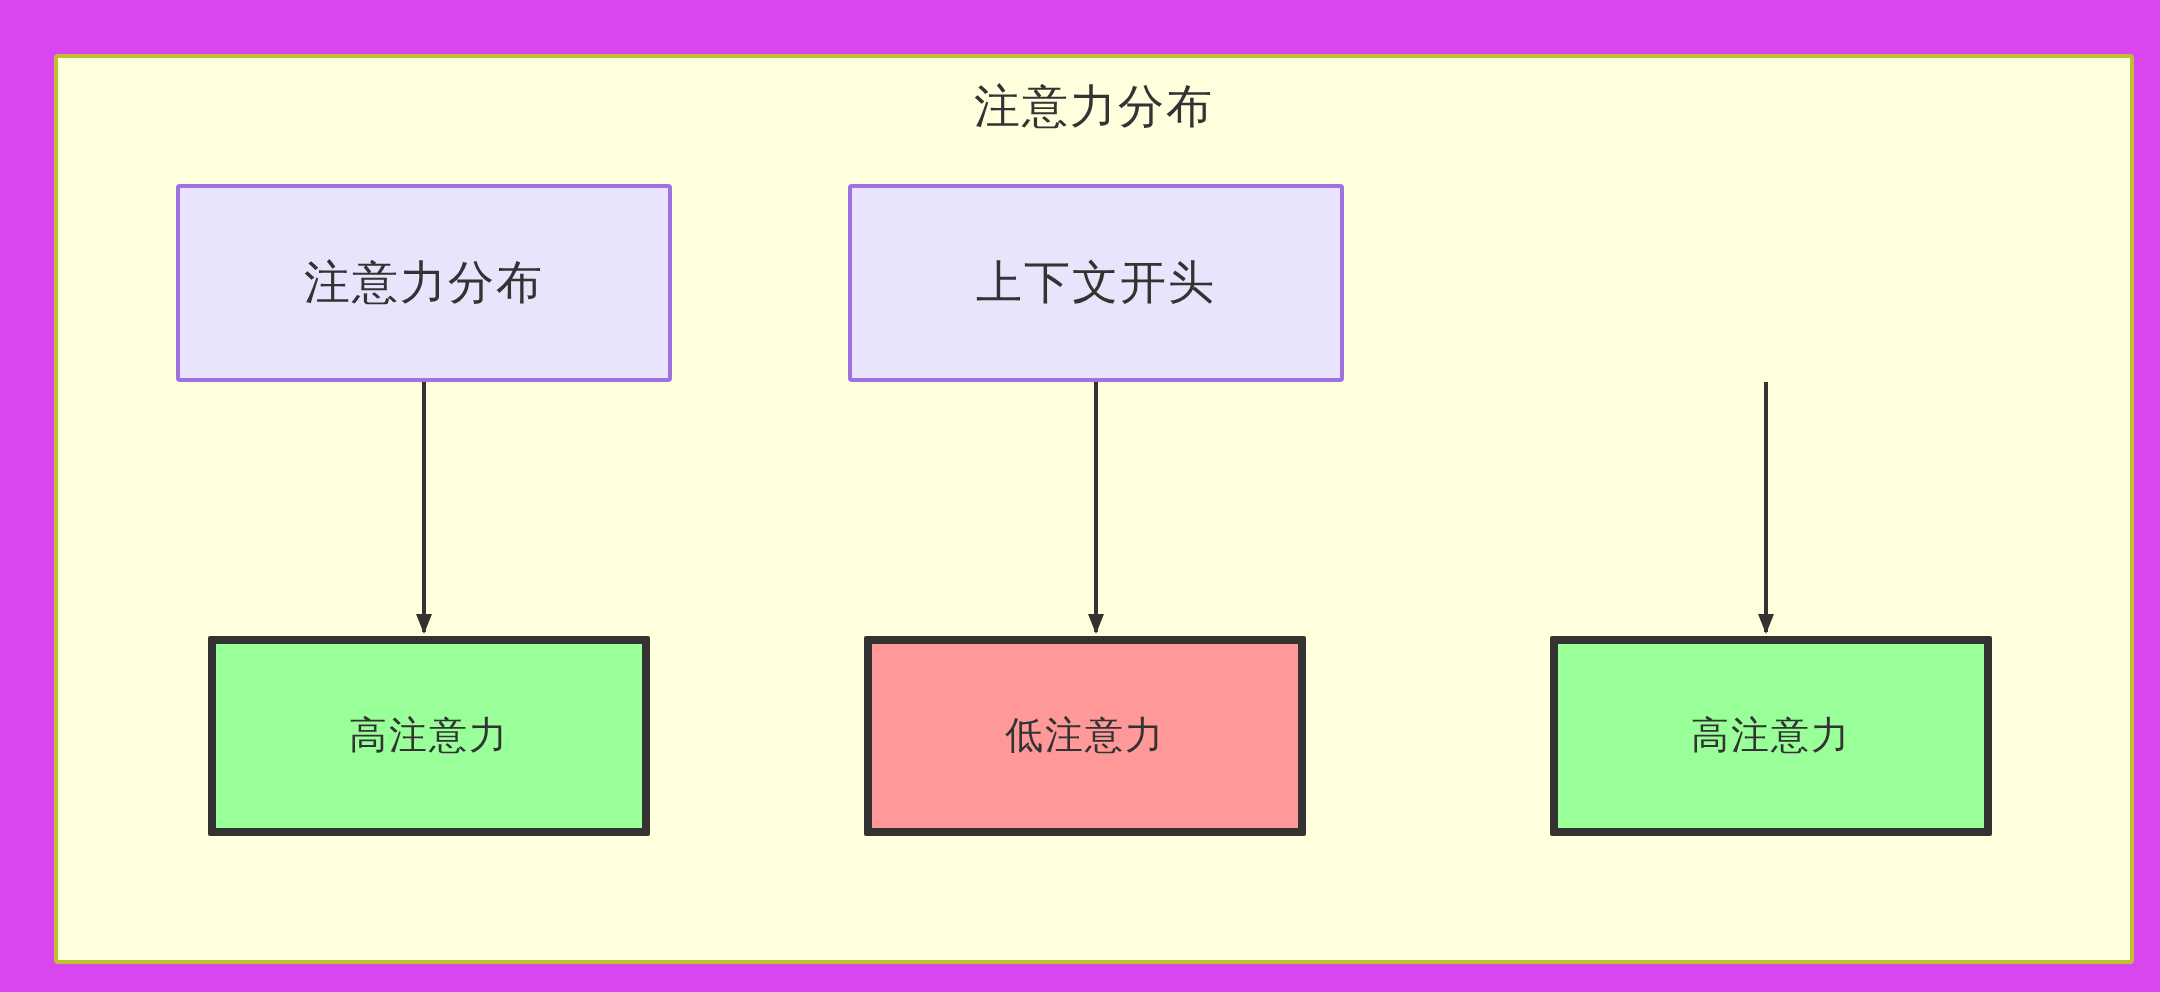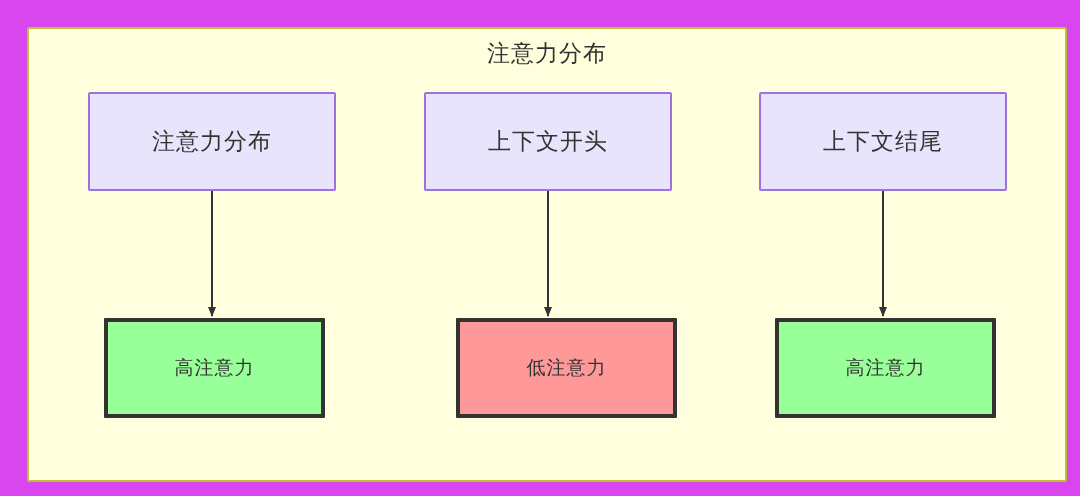--- a/index.html
+++ b/index.html
@@ -81,21 +81,21 @@
 
   .fill-green  { background: #99ff99; }
   .fill-pink   { background: #ff9999; }
 
   
   .col-1-top    { left: 88px; }
   .col-2-top    { left: 424px; }
   .col-3-top    { left: 759px; }
 
   .col-1-bottom { left: 104px; }
-  .col-2-bottom { left: 456px; }
+  .col-2-bottom { left: 432px; }
   .col-3-bottom { left: 775px; }
 
   
   .arrow-layer {
     position: absolute;
     left: 0;
     top: 0;
     width: 1080px;
     height: 496px;
     pointer-events: none;
@@ -126,23 +126,20 @@
   </svg>
 
   <div class="node node-top col-1-top">
     <span>注意力分布</span>
   </div>
 
   <div class="node node-top col-2-top">
     <span>上下文开头</span>
   </div>
 
-  <div class="node node-top col-3-top">
-    <span>上下文结尾</span>
-  </div>
 
   <div class="node node-bottom col-1-bottom fill-green">
     <span>高注意力</span>
   </div>
 
   <div class="node node-bottom col-2-bottom fill-pink">
     <span>低注意力</span>
   </div>
 
   <div class="node node-bottom col-3-bottom fill-green">

